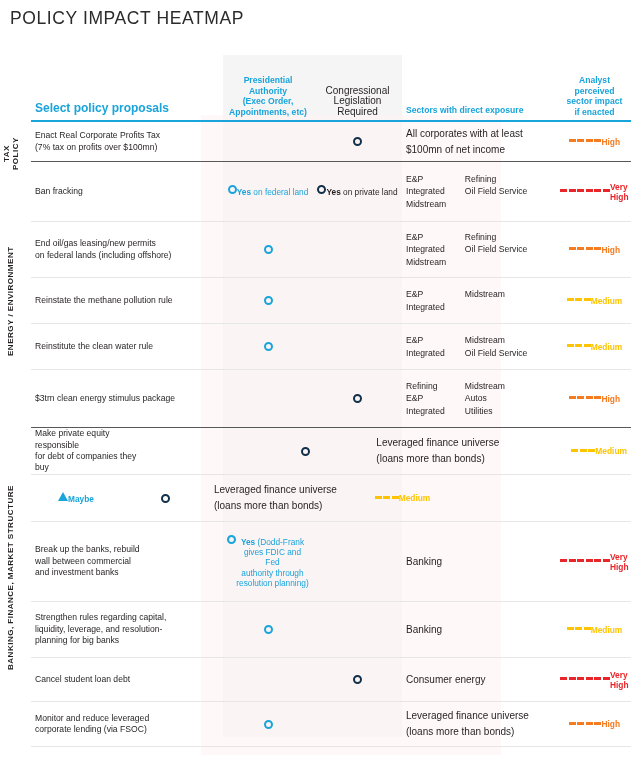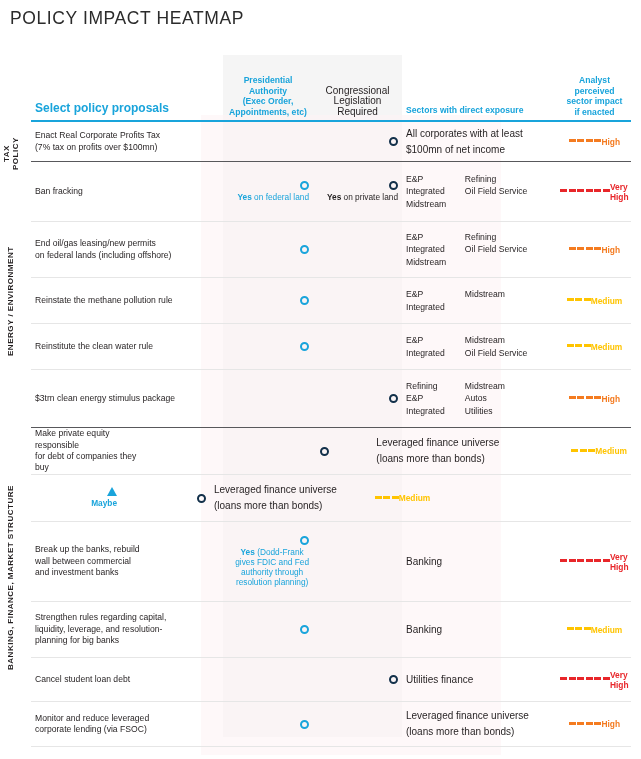--- a/index.html
+++ b/index.html
@@ -65,22 +65,22 @@
     border-bottom:1px solid #e6e6e6;
     box-sizing:border-box;
   }
   .row.section-end{border-bottom:1.6px solid #58585b;}
   .cell{box-sizing:border-box;padding:0 4px;}
 
   .proposal{
     width:192px;font-size:8.6px;line-height:11.4px;color:#231f20;
   }
   .pres,.cong{
-    width:90px;display:flex;flex-direction:column;
-    align-items:flex-end;justify-content:center;
+    width:90px;display:flex;flex-direction:row;
+    align-items:flex-start;justify-content:center;
   }
   .cong{width:89px;}
   .sectors{
     width:156px;display:flex;font-size:8.6px;line-height:12.2px;color:#231f20;
   }
   .sect-a{width:62px;}
   .sect-b{width:94px;}
   .sect-wide{width:156px;font-size:10px;line-height:16px;}
   .impact{
     width:73px;display:flex;flex-direction:row;
@@ -401,21 +401,21 @@
           <div class="impact-label medium">Medium</div>
         </div>
       </div>
       <div class="row" style="height: 44px;">
         <div class="cell proposal">Cancel student loan debt</div>
         <div class="cell pres"></div>
         <div class="cell cong">
           <div class="marker-circle dark"></div>
         </div>
         <div class="cell sectors">
-          <div class="sect-wide">Utilities finance</div>
+          <div class="sect-wide">Consumer energy</div>
         </div>
         <div class="cell impact">
           <div class="bar veryhigh">
             <i></i>
             <i></i>
             <i></i>
             <i></i>
             <i></i>
             <i></i>
           </div>

